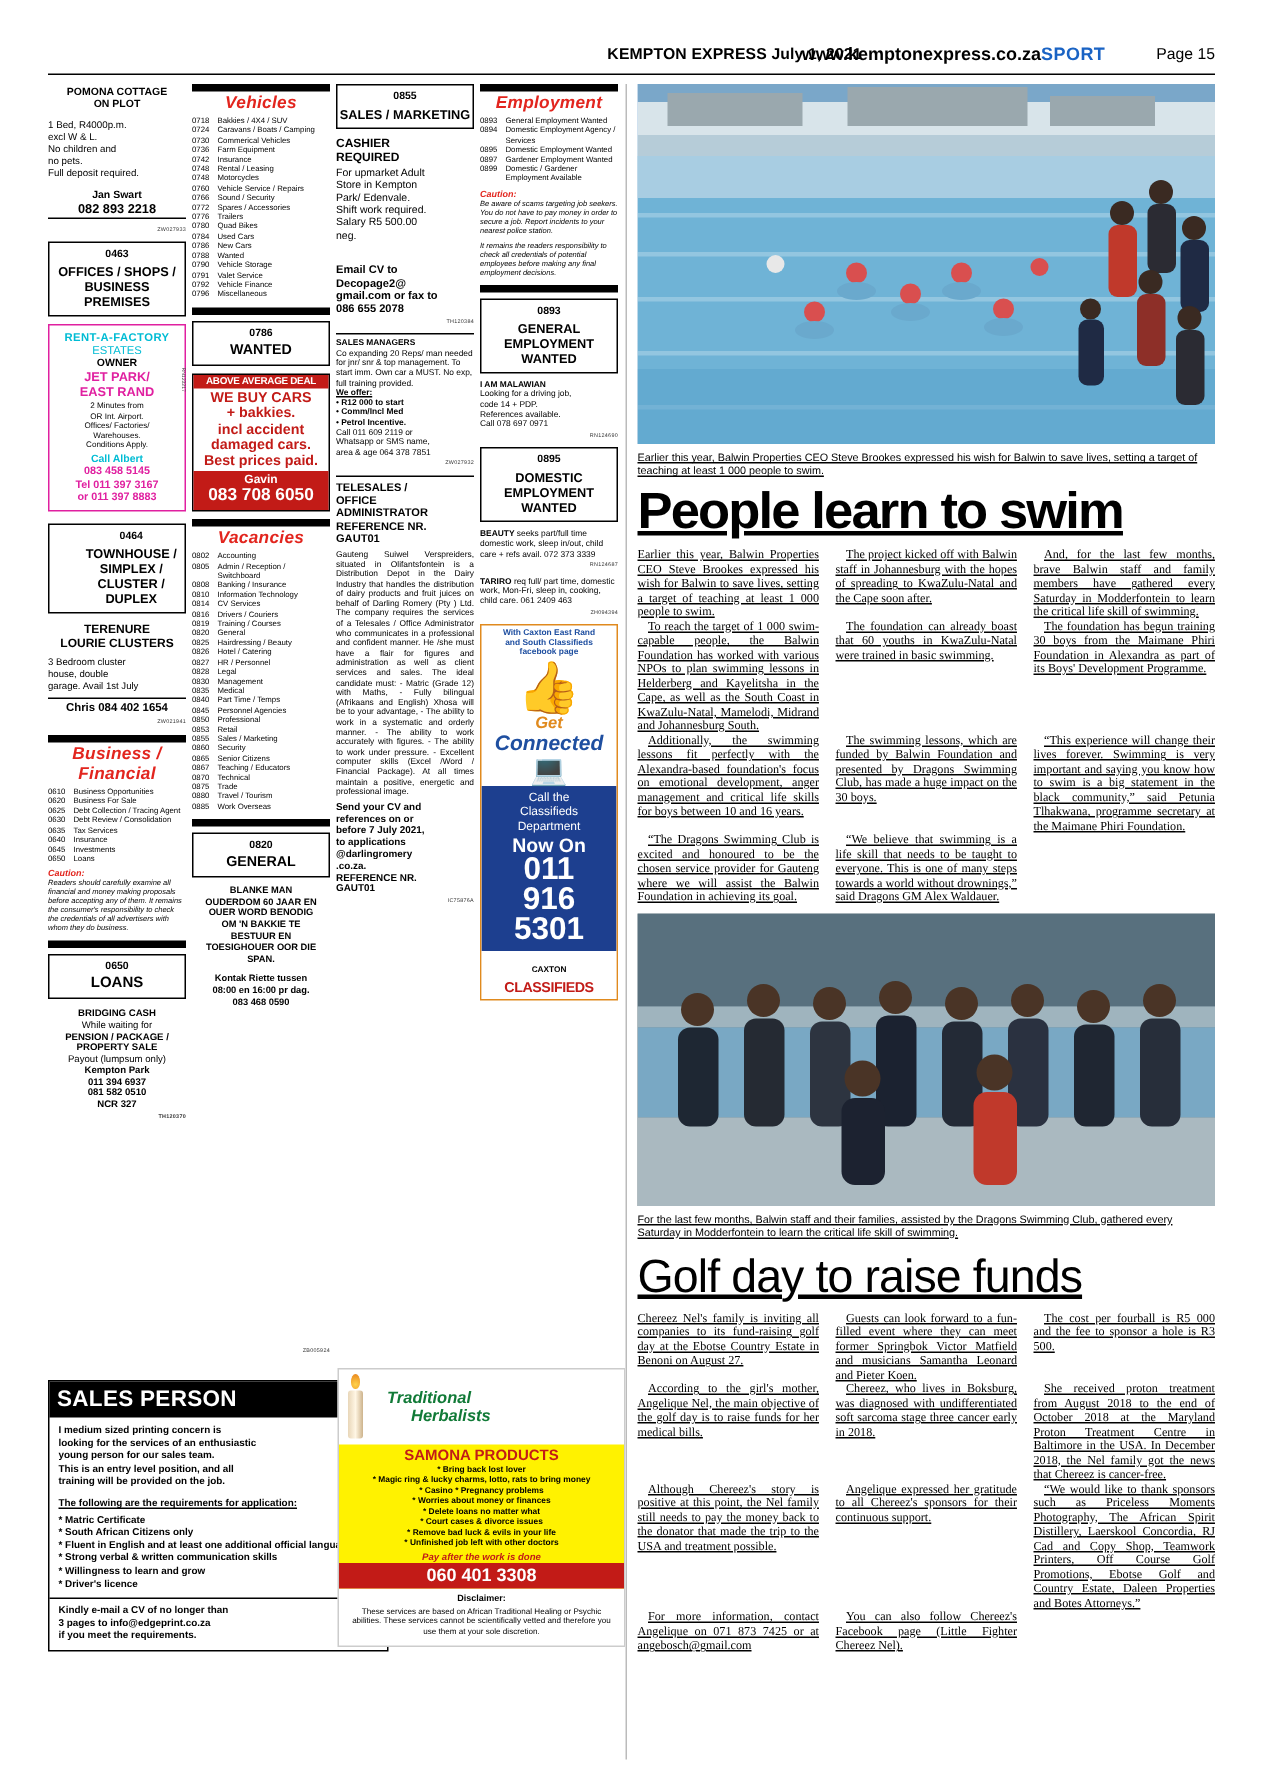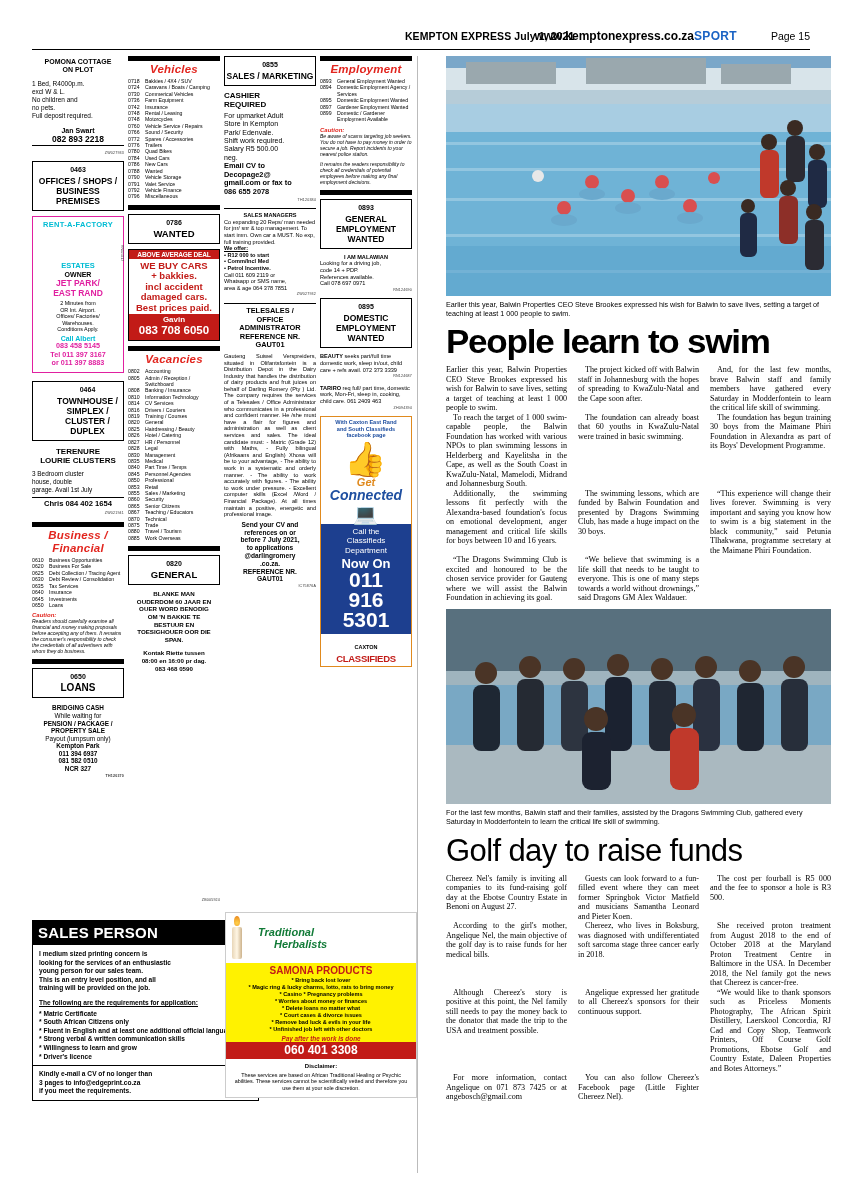--- a/index.html
+++ b/index.html
@@ -46,41 +46,41 @@
 
   .boxhead {
     border:1.4px solid #000; text-align:center; padding:3px 1px 4px;
     margin:4px 0 5px 0; font-weight:bold; line-height:10px;
   }
   .boxhead .num { font-size:7px; font-weight:bold; display:block; margin-bottom:1px;}
   .boxhead .t { font-size:8.5px; display:block; }
 
   .ad { font-size:5.6px; line-height:6.6px; margin-bottom:5px; }
   .ad .b { font-weight:bold; }
-  .ad .ctr { text-align:center; }
+  .ad .ctr { }
   .adcode { font-size:3.6px; text-align:right; color:#333; letter-spacing:.2px;}
   .hr { border-top:1px solid #000; margin:2px 0 3px; }
 
   .caution { margin:4px 0 3px; }
   .caution .ch { color:#e2251e; font-weight:bold; font-style:italic; font-size:6px; }
   .caution p { font-style:italic; font-size:5px; line-height:6px; }
 
   
   .plotad { text-align:center; font-size:6.5px; line-height:8px; padding-top:2px;}
   .plotad .h { font-weight:bold; font-size:7px; line-height:8.2px; }
   .plotad .body { text-align:left; margin-top:6px; }
   .plotad .sig { font-weight:bold; margin-top:7px; font-size:7px; }
   .plotad .tel { font-weight:bold; font-size:8.5px; }
 
   .rentfactory {
     border:1.6px solid #e020a0; padding:3px 2px 4px; text-align:center; margin-top:3px;
     position:relative;
   }
   .rentfactory .l1 { color:#00bcd4; font-weight:bold; font-size:7.5px; letter-spacing:.3px;}
-  .rentfactory .l2 { color:#00bcd4; font-weight:bold; font-size:7.5px; margin-bottom:1px;margin-top:32px;}
+  .rentfactory .l2 { color:#00bcd4; font-weight:normal; font-size:7.5px; margin-bottom:1px;}
   .rentfactory .own { font-weight:bold; font-size:7px; }
   .rentfactory .jet { color:#e020a0; font-weight:bold; font-size:8.5px; line-height:10px;}
   .rentfactory .sm { font-size:5.4px; line-height:6.4px; margin-top:2px;}
   .rentfactory .call { color:#00bcd4; font-weight:bold; font-size:7px; margin-top:3px;}
   .rentfactory .ph { color:#e020a0; font-weight:bold; font-size:7.2px; line-height:8.4px;}
   .vcode { position:absolute; right:-1px; top:28px; writing-mode:vertical-rl;
            font-size:3.4px; color:#444; }
 
   .terenure { text-align:center; font-size:7px; line-height:8.4px; margin-top:6px;}
   .terenure .h { font-weight:bold; font-size:8px; line-height:9.4px;}
@@ -138,21 +138,21 @@
   .herb .lst { font-size:5.6px; line-height:7px; text-align:center; padding:0 3px 2px; font-weight:bold;}
   .herb .pay { color:#c21b17; font-weight:bold; font-style:italic; font-size:6.4px; text-align:center;}
   .herb .phone { background:#c21b17; color:#fff; font-weight:bold; font-size:12px;
                  text-align:center; padding:1px 0 2px; }
   .herb .disc { padding:4px 5px 6px; font-size:5.4px; line-height:6.6px; text-align:center;}
   .herb .disc b { display:block; margin-bottom:2px; font-size:6px;}
 
   .blanke { text-align:center; font-size:6.2px; line-height:7.6px; font-weight:bold; margin-top:5px;}
 
   
-  .editorial { position:absolute; left:446px; top:56px; width:385px; height:1120px; }
+  .editorial { position:absolute; left:425px; top:56px; width:385px; height:1120px;text-decoration:underline; }
   .photo { width:385px; position:relative; overflow:hidden; }
   .cap { font-size:7.2px; line-height:9px; padding:4px 0 2px; border-bottom:0; }
   .headline { font-weight:bold; letter-spacing:-.5px; }
   .h1-swim { font-size:34px; line-height:34px; font-family:"Liberation Sans", sans-serif;
              font-weight:bold; margin:4px 0 7px; letter-spacing:-1.2px;
              transform:scaleX(1.03); transform-origin:left;}
   .h1-golf { font-size:31px; line-height:33px; font-weight:normal; margin:6px 0 7px;
              font-family:"Liberation Sans", sans-serif; letter-spacing:-.6px;}
   .body3 { display:grid; grid-template-columns:1fr 1fr 1fr; column-gap:11px; }
   .body3 p { font-family:"Liberation Serif", serif; font-size:8.1px; line-height:9.5px;
@@ -552,21 +552,21 @@
         <div class="b" style="font-size:8px;line-height:9.4px;margin-top:4px;">CASHIER</div>
         <div class="b" style="font-size:8px;line-height:9.4px;">REQUIRED</div>
         <div style="font-size:7px;line-height:8.4px;margin-top:2px;">
           <div>For upmarket Adult</div>
           <div>Store in Kempton</div>
           <div>Park/ Edenvale.</div>
           <div>Shift work required.</div>
           <div>Salary R5 500.00</div>
           <div>neg.</div>
         </div>
-        <div class="b" style="font-size:7.4px;line-height:8.6px;margin-top:0;">
+        <div class="b" style="font-size:7.4px;line-height:8.6px;margin-top:14px;">
           <div>Email CV to</div>
           <div>Decopage2@</div>
           <div>gmail.com or fax to</div>
           <div>086 655 2078</div>
         </div>
         <div class="adcode">TH120384</div>
       </div>
 
       <div class="hr"></div>
 

